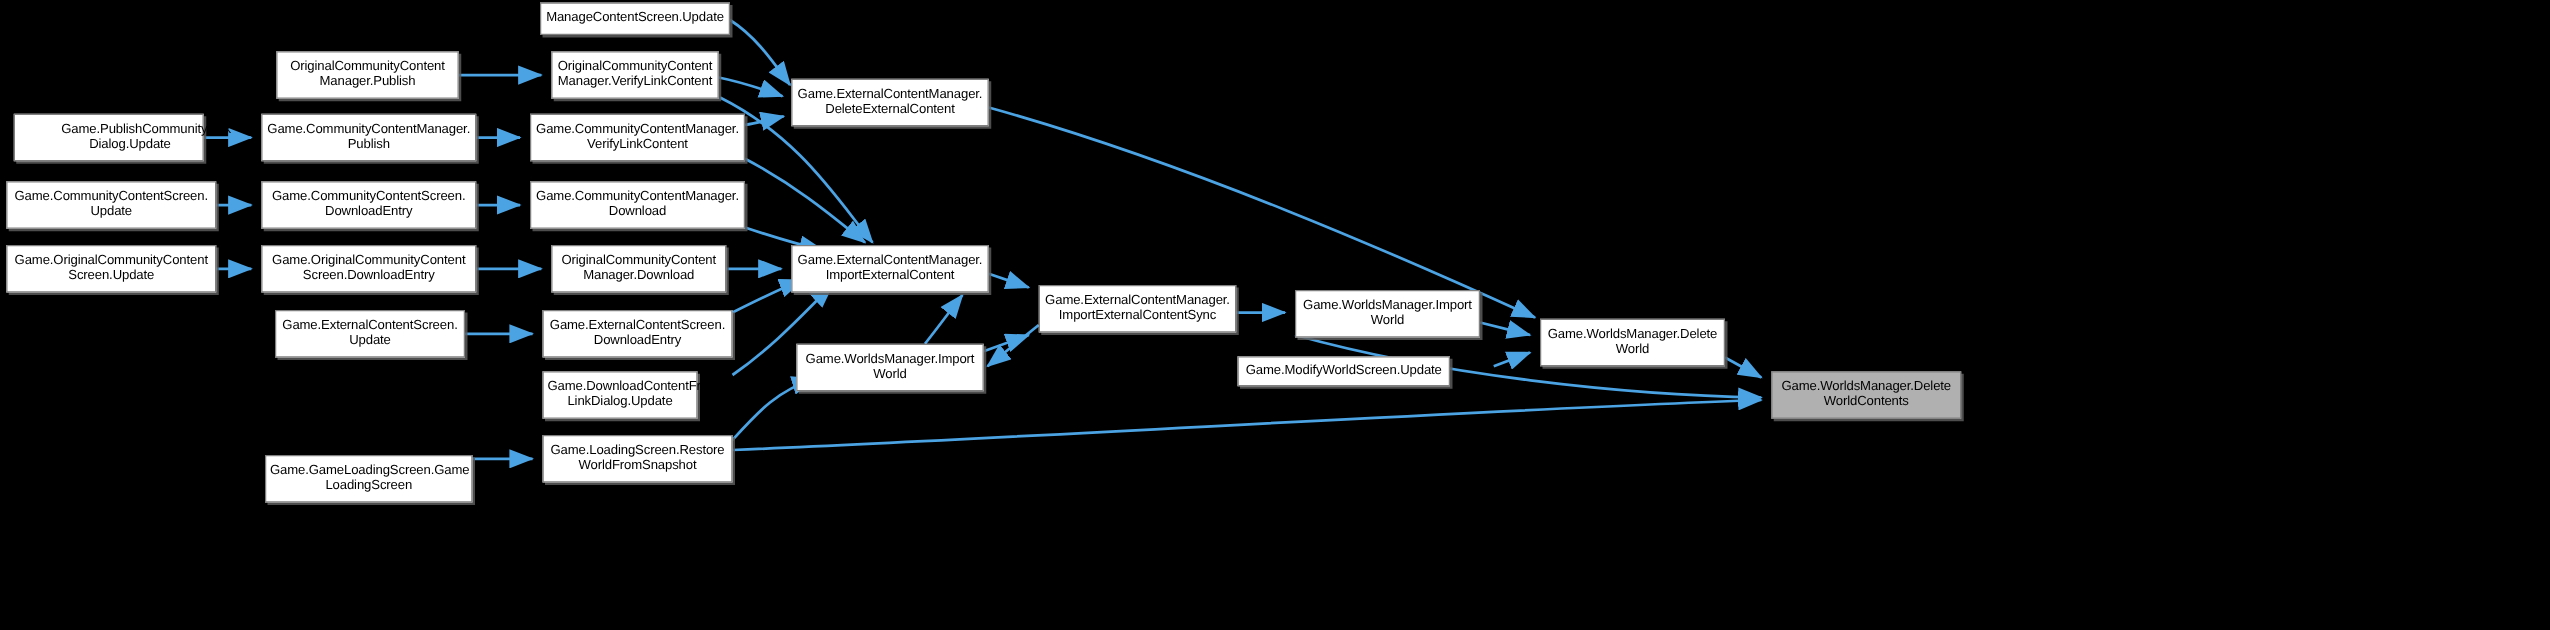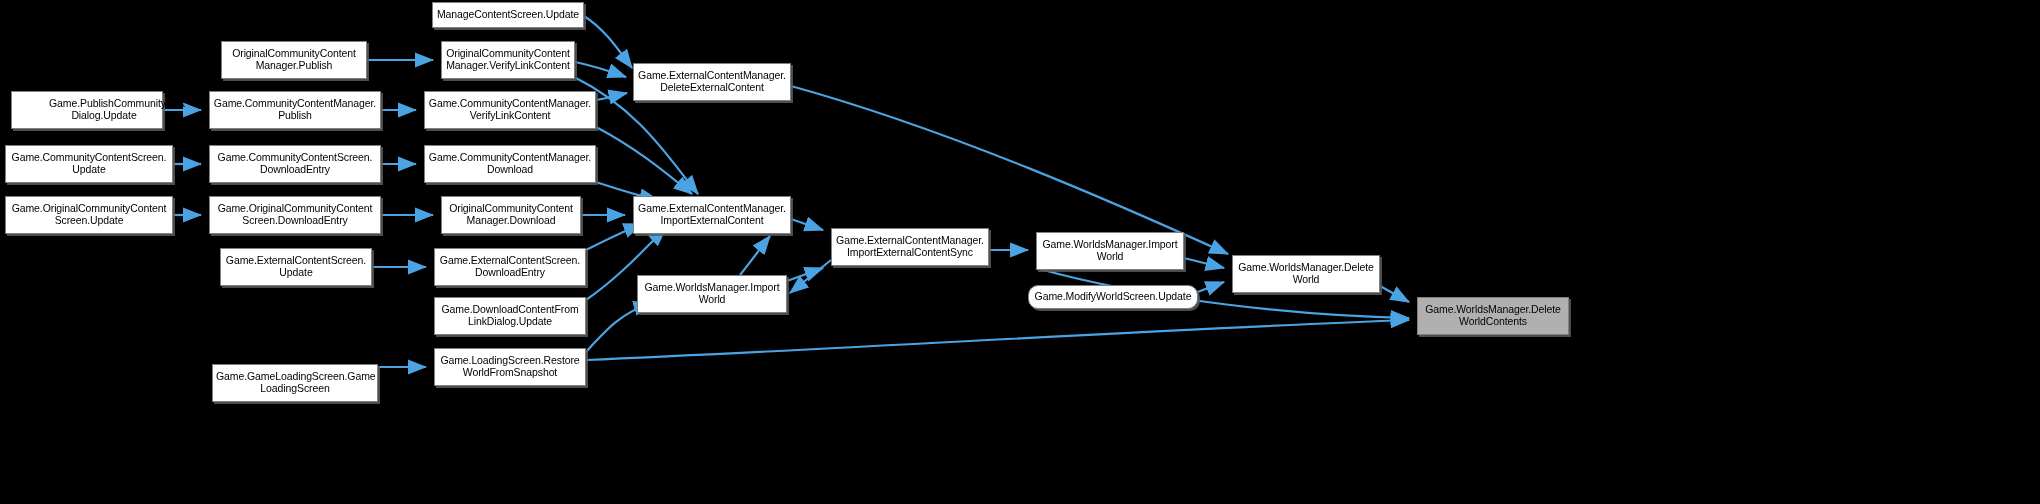--- a/index.html
+++ b/index.html
@@ -165,25 +165,25 @@
 World</span>
       </div>
       <div class="node" style="left: 1232px; top: 255px; width: 148px; height: 38px; font-size: 10.5px;">
         <span class="label">Game.WorldsManager.Delete
 World</span>
       </div>
       <div class="node" style="left: 637px; top: 275px; width: 150px; height: 38px; font-size: 10.5px;">
         <span class="label">Game.WorldsManager.Import
 World</span>
       </div>
-      <div class="node" style="left: 434px; top: 297px; width: 152px; height: 38px; font-size: 10.5px;">
+      <div class="node" style="left: 434px; top: 297px; width: 124px; height: 38px; font-size: 10.5px;">
         <span class="label">Game.DownloadContentFrom
 LinkDialog.Update</span>
       </div>
-      <div class="node" style="left: 1028px; top: 285px; width: 170px; height: 24px; font-size: 10.5px; border-radius: 10px;">
+      <div class="node" style="left: 990px; top: 285px; width: 170px; height: 24px; font-size: 10.5px;">
         <span class="label">Game.ModifyWorldScreen.Update</span>
       </div>
       <div class="node highlight" style="left: 1417px; top: 297px; width: 152px; height: 38px; font-size: 10.5px;">
         <span class="label">Game.WorldsManager.Delete
 WorldContents</span>
       </div>
       <div class="node" style="left: 212px; top: 364px; width: 166px; height: 38px; font-size: 10.5px;">
         <span class="label">Game.GameLoadingScreen.Game
 LoadingScreen</span>
       </div>

